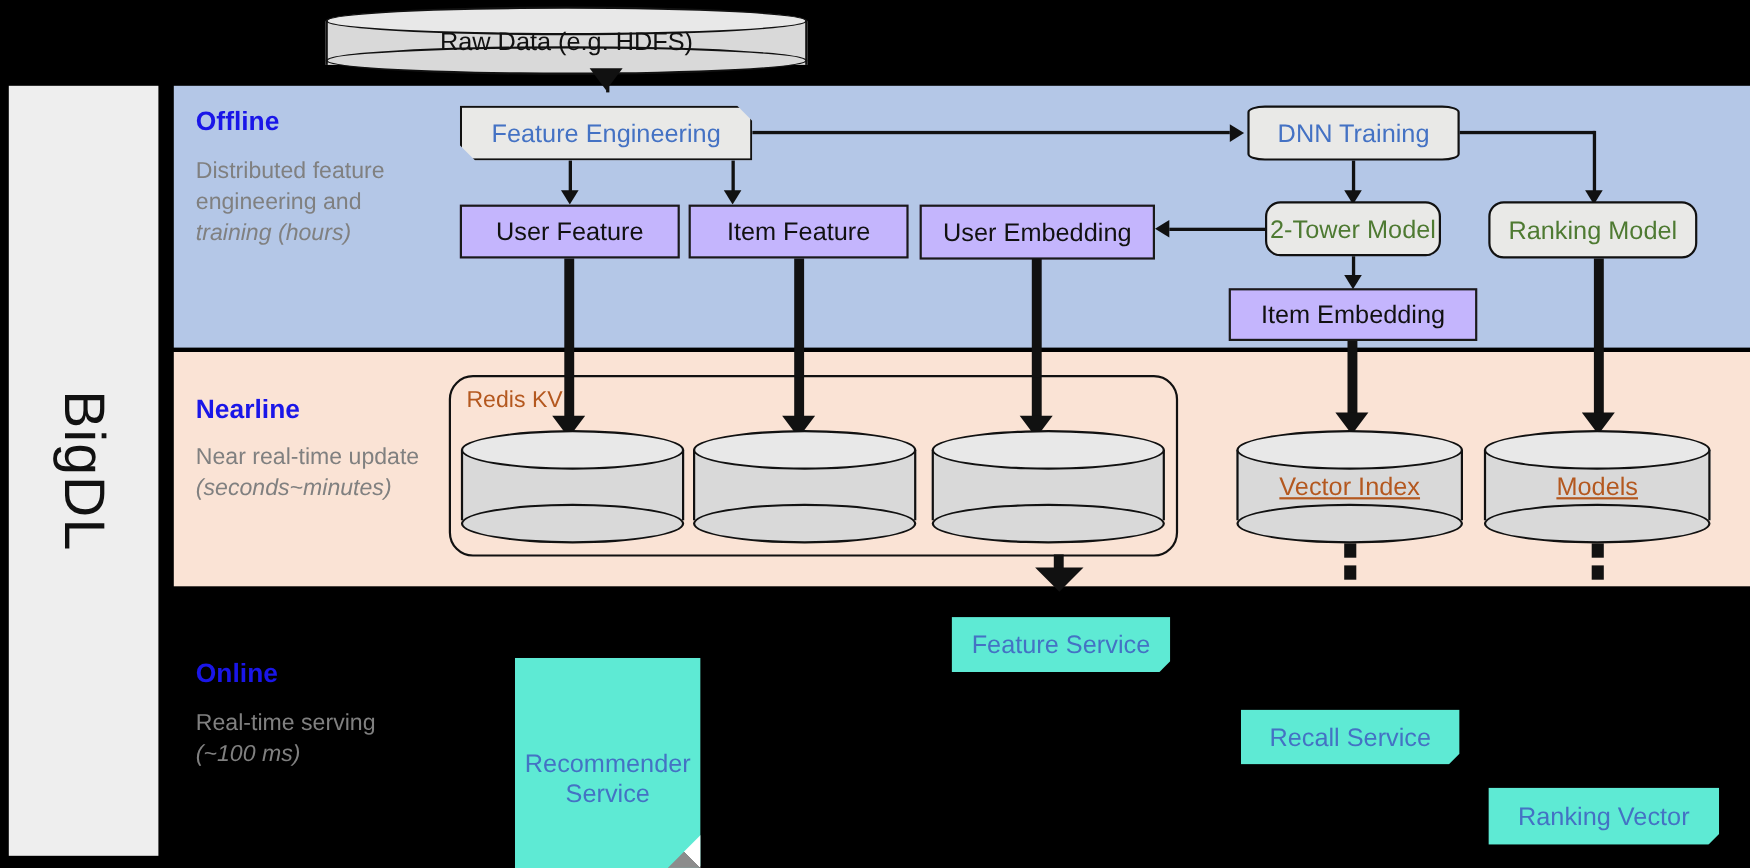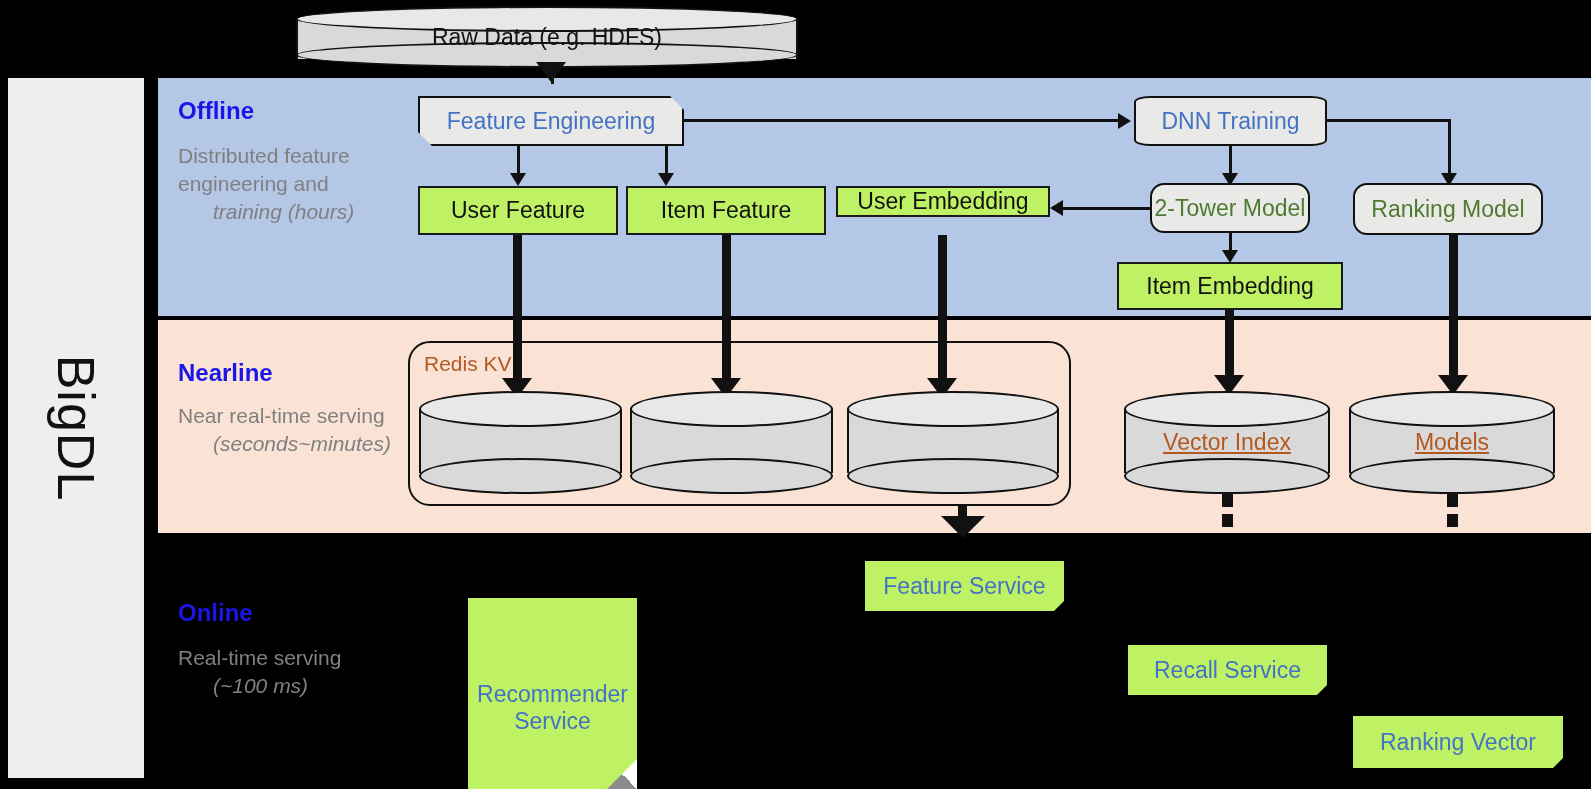--- a/index.html
+++ b/index.html
@@ -17,42 +17,42 @@
   #bigdl-text{
     position:absolute;left:0;top:0;width:136px;height:700px;
     display:flex;align-items:center;justify-content:center;
     font-size:52px;color:#111;letter-spacing:1px;
   }
   #bigdl-text span{transform:rotate(90deg);white-space:nowrap;display:block;}
 
   
   .band-title{position:absolute;color:#1a16e8;font-size:24px;font-weight:600;white-space:nowrap;}
   .band-sub{position:absolute;color:#808080;font-size:21px;line-height:1.33;white-space:pre-line;}
-  .band-sub i{margin-left:35px;}
+  .band-sub i{}
   #t-offline{left:178px;top:97px;}
   #s-offline{left:178px;top:142px;width:200px;}
   #t-nearline{left:178px;top:359px;}
   #s-nearline{left:178px;top:402px;width:240px;}
   #t-online{left:178px;top:599px;}
   #s-online{left:178px;top:644px;width:240px;color:#808080;}
 
   
   .node{position:absolute;box-sizing:border-box;display:flex;align-items:center;justify-content:center;text-align:center;}
   .node .lbl{display:block;line-height:1.15;}
 
   
-  .gray-box{background:#bef264;border:2.5px solid #1a1a1a;color:#111;font-size:23px;}
+  .gray-box{background:#c4b5fd;border:2.5px solid #1a1a1a;color:#111;font-size:23px;}
   
   .proc-box{background:#e9e9e7;border:2.5px solid #111;font-size:23px;}
   
   .round-box{background:#e9e9e7;border:2.5px solid #111;border-radius:14px;font-size:23px;color:#4e7a32;}
   
   .cut-box{background:#e9e9e7;border:2.5px solid #111;font-size:23px;color:#4472c4;}
   
-  .note-card{background:#bef264;font-size:23px;color:#4472c4;}
+  .note-card{background:#5eead4;font-size:23px;color:#4472c4;}
 
   
   .cyl{position:absolute;}
   .cyl .body{position:absolute;left:0;right:0;background:#d9d9d9;border-left:2.5px solid #111;border-right:2.5px solid #111;}
   .cyl .top{position:absolute;left:0;right:0;background:#e8e8e8;border:2.5px solid #111;border-radius:50%;box-sizing:border-box;}
   .cyl .bot{position:absolute;left:0;right:0;background:#d9d9d9;border:2.5px solid #111;border-radius:50%;box-sizing:border-box;}
   .cyl .cap{position:absolute;left:0;right:0;top:0;bottom:0;display:flex;align-items:center;justify-content:center;}
 
   
   #redis-box{position:absolute;left:408px;top:341px;width:663px;height:165px;
@@ -80,21 +80,21 @@
   <div id="bigdl-rail">
     <div id="bigdl-text">
       <span>BigDL</span>
     </div>
   </div>
 
   <div class="band" id="band-offline"></div>
   <div class="band" id="band-nearline"></div>
   <div class="band" id="band-online"></div>
 
-  <div class="cyl" style="left:296px;top:6px;width:502px;height:62px;">
+  <div class="cyl" style="left:296px;top:6px;width:438px;height:62px;">
     <div class="body" style="top:13px;height:40px;"></div>
     <div class="bot" style="top:36px;height:26px;"></div>
     <div class="top" style="top:0px;height:26px;"></div>
     <div class="cap" style="font-size:23px;color:#111;">
       <span>Raw Data (e.g. HDFS)</span>
     </div>
   </div>
 
   <div class="ln vthin" style="left:551px;top:68px;height:16px;"></div>
   <div class="arrow-d big" style="left:536px;top:62px;"></div>
@@ -123,21 +123,21 @@
   <div class="ln hthin" style="left:1327px;top:119px;width:123px;"></div>
   <div class="ln vthin" style="left:1448px;top:119px;height:58px;"></div>
   <div class="arrow-d" style="left:1441px;top:173px;"></div>
 
   <div class="node gray-box" style="left:418px;top:186px;width:200px;height:49px;">
     <span class="lbl">User Feature</span>
   </div>
   <div class="node gray-box" style="left:626px;top:186px;width:200px;height:49px;">
     <span class="lbl">Item Feature</span>
   </div>
-  <div class="node gray-box" style="left:836px;top:186px;width:214px;height:31px;">
+  <div class="node gray-box" style="left:836px;top:186px;width:214px;height:50px;">
     <span class="lbl">User Embedding</span>
   </div>
   <div class="node gray-box" style="left:1117px;top:262px;width:226px;height:48px;">
     <span class="lbl">Item Embedding</span>
   </div>
 
   <div class="node round-box" style="left:1150px;top:183px;width:160px;height:50px;">
     <span class="lbl">2-Tower Model</span>
   </div>
   <div class="node round-box" style="left:1353px;top:183px;width:190px;height:52px;">
@@ -239,20 +239,20 @@
 
   <div class="node note-card" style="left:1353px;top:716px;width:210px;height:52px;
        clip-path:polygon(0 0, 100% 0, 100% calc(100% - 10px), calc(100% - 10px) 100%, 0 100%);">
     <span class="lbl">Ranking Vector</span>
   </div>
 
   <div class="band-title" id="t-offline">Offline</div>
   <div class="band-sub" id="s-offline"><span>Distributed feature engineering and </span><i>training (hours)</i></div>
 
   <div class="band-title" id="t-nearline">Nearline</div>
-  <div class="band-sub" id="s-nearline"><span>Near real-time serving
+  <div class="band-sub" id="s-nearline"><span>Near real-time update
 </span><i>(seconds~minutes)</i></div>
 
   <div class="band-title" id="t-online">Online</div>
   <div class="band-sub" id="s-online"><span>Real-time serving
 </span><i>(~100 ms)</i></div>
 
 </div>
 
 </body></html>

